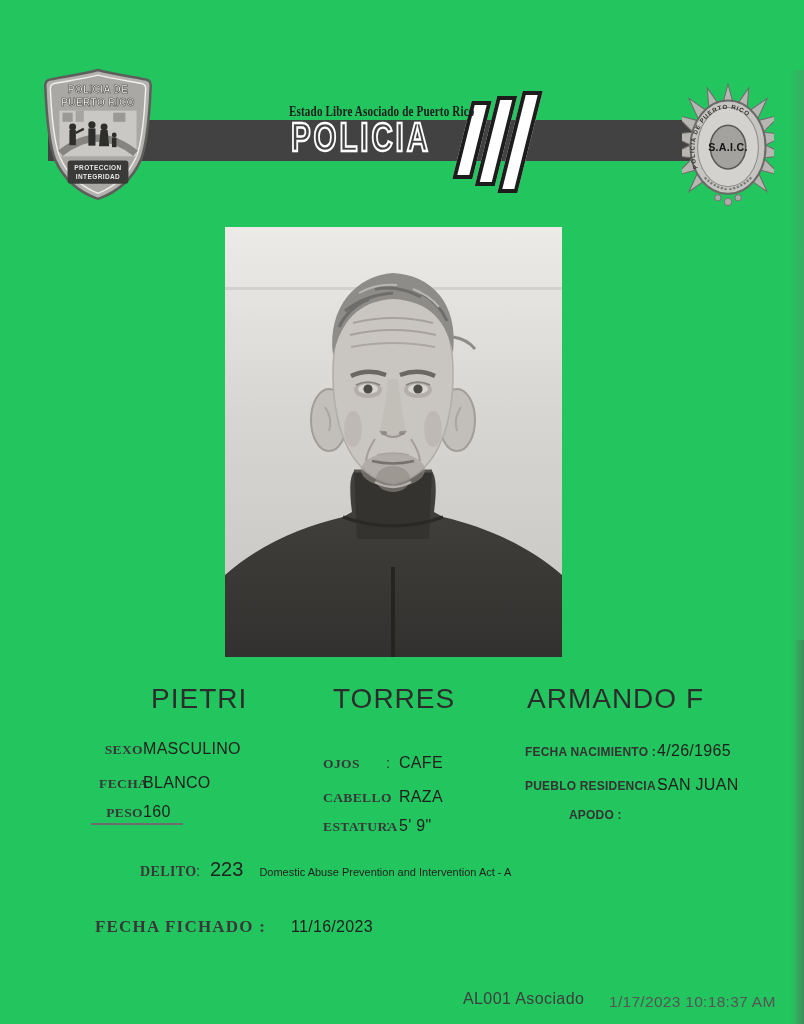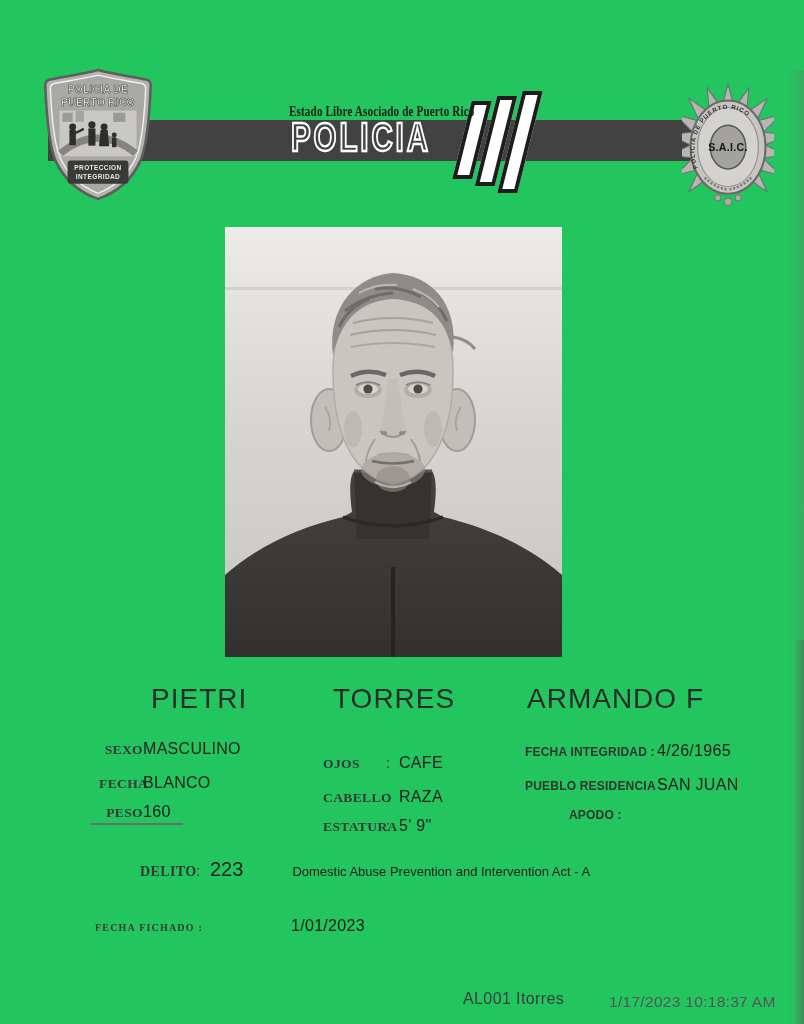--- a/index.html
+++ b/index.html
@@ -61,23 +61,23 @@
   .c3 .lab-sans{display:inline-block;width:132px;}
   .r1{top:740px;} .r2{top:774px;} .r3{top:803px;}
   .r1b{top:742px;} .r2b{top:776px;} .r3b{top:805px;margin-left:44px;}
   .peso-line{left:91px;top:823px;width:92px;height:1.6px;background:#6d6d6d;}
 
   
   .delito-row{left:140px;top:858px;white-space:nowrap;}
   .delito-row .lab-serif{display:inline-block;width:56px;font-size:14px;}
   .delito-row .colon{display:inline-block;width:14px;font-size:15px;color:#333;}
   .delito-row .code{font-size:20px;margin-right:16px;}
-  .delito-row .desc{font-size:13px;color:#1e1e1e;margin-left:33px;}
+  .delito-row .desc{font-size:11px;color:#1e1e1e;}
   .fichado-row{left:95px;top:917px;white-space:nowrap;}
-  .fichado-row .lab-serif{display:inline-block;width:196px;font-size:10px;letter-spacing:1.2px;}
+  .fichado-row .lab-serif{display:inline-block;width:196px;font-size:17px;letter-spacing:1.2px;}
   .fichado-row .val{font-size:16px;}
 
   
   .footer-op{left:463px;top:990px;font-size:16px;color:#3d3d3d;letter-spacing:.4px;}
   .footer-ts{left:609px;top:993px;font-size:15.5px;color:#555;letter-spacing:.3px;}
 
   
   .edge-shadow{
     right:0;top:70px;width:15px;height:954px;z-index:5;
     background:linear-gradient(to right,rgba(120,118,114,0),rgba(115,112,108,.28));
@@ -252,36 +252,36 @@
     <span class="lab-serif">OJOS</span><span class="colon">:</span><span class="val">CAFE</span>
   </div>
   <div class="abs row c2 r2">
     <span class="lab-serif">CABELLO</span><span class="colon">:</span><span class="val">RAZA</span>
   </div>
   <div class="abs row c2 r3">
     <span class="lab-serif">ESTATURA</span><span class="colon">:</span><span class="val">5' 9"</span>
   </div>
 
   <div class="abs row c3 r1b">
-    <span class="lab-sans">FECHA INTEGRIDAD :</span><span class="val">4/26/1965</span>
+    <span class="lab-sans">FECHA NACIMIENTO :</span><span class="val">4/26/1965</span>
   </div>
   <div class="abs row c3 r2b">
     <span class="lab-sans">PUEBLO RESIDENCIA :</span><span class="val">SAN JUAN</span>
   </div>
   <div class="abs row c3 r3b">
     <span class="lab-sans">APODO :</span><span class="val"></span>
   </div>
 
   <div class="abs row delito-row">
     <span class="lab-serif">DELITO</span><span class="colon">:</span><span class="code">223</span><span class="desc">Domestic Abuse Prevention and Intervention Act - A</span>
   </div>
 
   <div class="abs row fichado-row">
-    <span class="lab-serif">FECHA FICHADO :</span><span class="val">1/01/2023</span>
-  </div>
-
-  <div class="abs footer-op">AL001 Itorres</div>
+    <span class="lab-serif">FECHA FICHADO :</span><span class="val">11/16/2023</span>
+  </div>
+
+  <div class="abs footer-op">AL001 Asociado</div>
   <div class="abs footer-ts">1/17/2023 10:18:37 AM</div>
 
   <div class="abs edge-shadow"></div>
   <div class="abs edge-shadow-low"></div>
 
 </div>
 
 </body></html>

